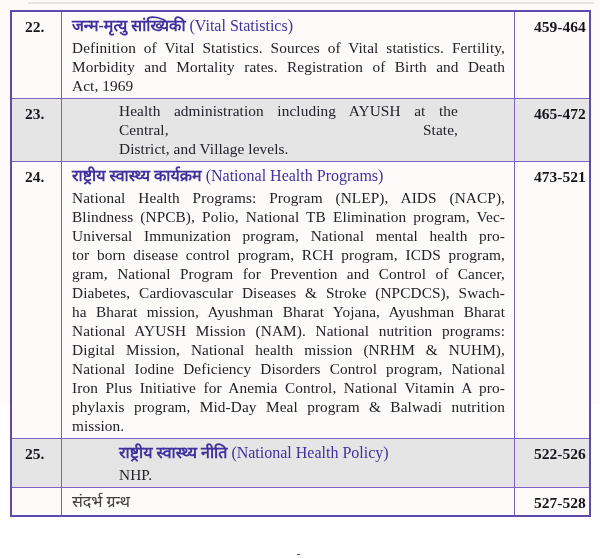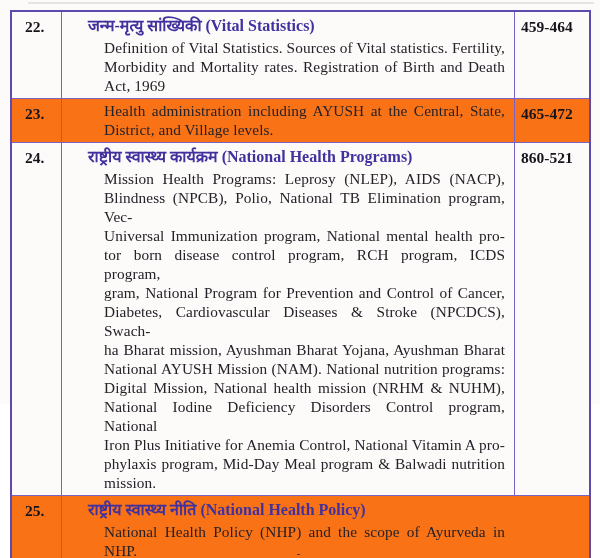--- a/index.html
+++ b/index.html
@@ -26,51 +26,51 @@
     width: 577px;
     border: 2px solid #5e4aac;
     background: #fcfbf9;
   }
   .row {
     display: grid;
     grid-template-columns: 50px 1fr 75px;
     background: transparent;
   }
   .row + .row { border-top: 1.5px solid #7b62c5; }
-  .row.hl { background: #f97316; }
+  .row.hl { background: #e5e5e5; gap: 47px; }
   .cell-num {
     border-right: 1.5px solid #7b62c5;
     padding: 4px 4px 0 13px;
     font-weight: 700;
     font-size: 15.5px;
     color: #17141c;
     line-height: 22px;
   }
   .cell-main {
     padding: 2px 9px 3px 10px;
     color: #242129;
   }
   .cell-pages {
     border-left: 1.5px solid #7b62c5;
-    padding: 4px 2px 0 6px;
+    padding: 4px 2px 0 19px;
     font-weight: 700;
     font-size: 15.5px;
     color: #17141c;
     line-height: 22px;
     white-space: nowrap;
   }
   .title-line {
     font-size: 16px;
     line-height: 24px;
     color: #41319f;
     white-space: nowrap;
   }
-  .title-hi { font-weight: 700; margin-left: 16px; }
-  .title-en { font-weight: 700; }
-  .desc { font-size: 15.3px; line-height: 19px; margin-left: 32px; }
+  .title-hi { font-weight: 700; }
+  .title-en { font-weight: 400; }
+  .desc { font-size: 15.3px; line-height: 19px; }
   .dline {
     text-align: justify;
     text-align-last: justify;
     letter-spacing: .1px;
   }
   .dline.last {
     text-align: right;
     text-align-last: left;
   }
   .plain-line {
@@ -118,46 +118,46 @@
             <div class="dline last">District, and Village levels.</div>
           </div>
         </div>
         <div class="cell-pages">465-472</div>
       </div>
       <div class="row">
         <div class="cell-num">24.</div>
         <div class="cell-main">
           <div class="title-line"><span class="title-hi">राष्ट्रीय स्वास्थ्य कार्यक्रम</span> <span class="title-en"> (National Health Programs)</span></div>
           <div class="desc">
-            <div class="dline">Mission Health Programs: Leprosy (NLEP), AIDS (NACP),</div>
+            <div class="dline">National Health Programs: Program (NLEP), AIDS (NACP),</div>
             <div class="dline">Blindness (NPCB), Polio, National TB Elimination program, Vec-</div>
             <div class="dline">Universal Immunization program, National mental health pro-</div>
             <div class="dline">tor born disease control program, RCH program, ICDS program,</div>
             <div class="dline">gram, National Program for Prevention and Control of Cancer,</div>
             <div class="dline">Diabetes, Cardiovascular Diseases &amp; Stroke (NPCDCS), Swach-</div>
             <div class="dline">ha Bharat mission, Ayushman Bharat Yojana, Ayushman Bharat</div>
             <div class="dline">National AYUSH Mission (NAM). National nutrition programs:</div>
             <div class="dline">Digital Mission, National health mission (NRHM &amp; NUHM),</div>
             <div class="dline">National Iodine Deficiency Disorders Control program, National</div>
             <div class="dline">Iron Plus Initiative for Anemia Control, National Vitamin A pro-</div>
             <div class="dline">phylaxis program, Mid-Day Meal program &amp; Balwadi nutrition</div>
             <div class="dline last">mission.</div>
           </div>
         </div>
-        <div class="cell-pages">860-521</div>
+        <div class="cell-pages">473-521</div>
       </div>
       <div class="row hl">
         <div class="cell-num">25.</div>
         <div class="cell-main">
           <div class="title-line"><span class="title-hi">राष्ट्रीय स्वास्थ्य नीति</span> <span class="title-en"> (National Health Policy)</span></div>
           <div class="desc">
-            <div class="dline">National Health Policy (NHP) and the scope of Ayurveda in</div>
             <div class="dline last">NHP.</div>
           </div>
         </div>
+        <div class="cell-pages">522-526</div>
       </div>
       <div class="row">
         <div class="cell-num"></div>
         <div class="cell-main">
           <div class="plain-line">संदर्भ ग्रन्थ</div>
         </div>
         <div class="cell-pages">527-528</div>
       </div>
     </div>
 

